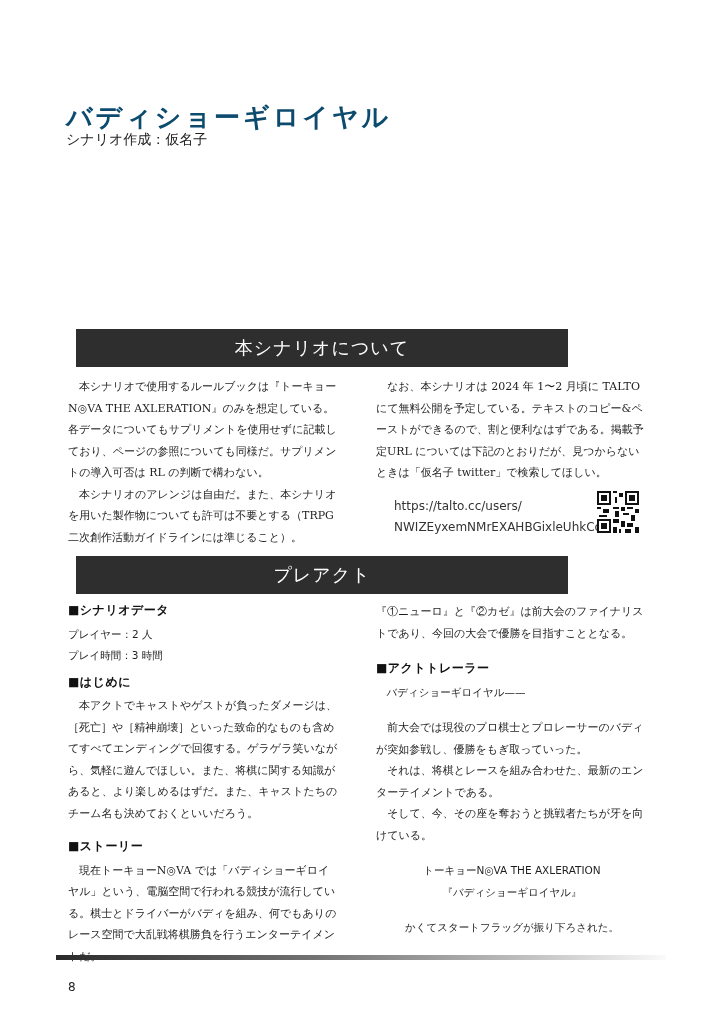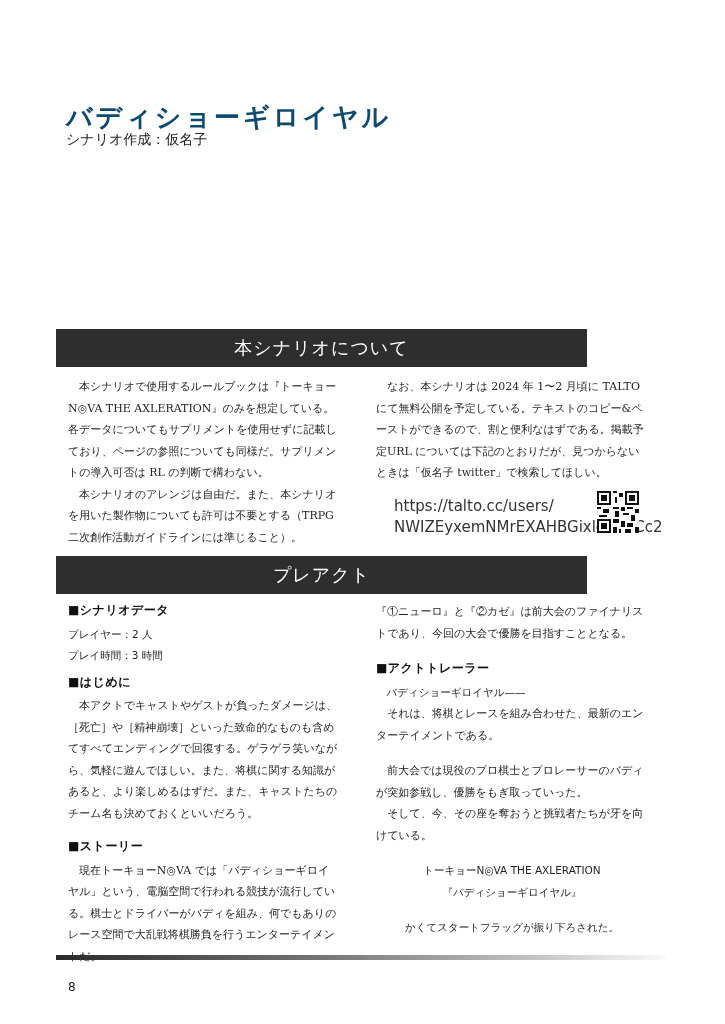--- a/index.html
+++ b/index.html
@@ -2,27 +2,27 @@
 <html><head>
 <meta charset="utf-8">
 <style>
   html, body { margin: 0; padding: 0; background: #ffffff; }
   body { width: 725px; height: 1024px; position: relative; overflow: hidden;
          font-family: "DejaVu Serif", "Liberation Serif", serif; color: #1e1e1e; }
   .title { position: absolute; left: 66px; top: 100px; font-family: "DejaVu Sans", sans-serif;
            font-size: 26px; font-weight: bold; letter-spacing: 3px; color: #0c4a6e; margin: 0; }
   .author { position: absolute; left: 66px; top: 131px; font-family: "DejaVu Sans", sans-serif;
             font-size: 14px; color: #222; }
-  .banner { position: absolute; left: 56px; width: 531px; height: 38px; background: #2d2e2d;
+  .banner { position: absolute; left: 76px; width: 492px; height: 38px; background: #2d2e2d;
             color: #fff; font-family: "DejaVu Sans", sans-serif; font-size: 18px;
             display: flex; align-items: center; justify-content: center; letter-spacing: 1px; }
   .col { position: absolute; font-size: 11px; line-height: 21.5px; }
   .col p { margin: 0; text-indent: 1em; }
   .col p.noind { text-indent: 0; }
-  .url { font-family: "DejaVu Sans", sans-serif; font-size: 15px; line-height: 21px; color: #333; }
+  .url { font-family: "DejaVu Sans", sans-serif; font-size: 12px; line-height: 21px; color: #333; }
   .qr { position: absolute; left: 597px; top: 491px; width: 42px; height: 42px; }
   .h { font-size: 12px; font-weight: bold; margin: 0 0 2px 0; color: #111; letter-spacing: 0.5px; }
   .sans { font-family: "DejaVu Sans", sans-serif; font-size: 10.5px; }
   .center { text-align: center; text-indent: 0 !important; font-family: "DejaVu Sans", sans-serif; font-size: 10.5px; }
   .rule { position: absolute; left: 56px; top: 955px; width: 610px; height: 5px;
           background: linear-gradient(to right, #2a2a2a 0%, #777 45%, #bbb 75%, #fafafa 100%); }
   .pageno { position: absolute; left: 68px; top: 980px; font-family: "DejaVu Sans", sans-serif; font-size: 12px; color: #222; }
 </style>
 </head>
 <body>
@@ -89,22 +89,22 @@
   <div class="h" style="margin-top:5px;">■はじめに</div>
   <p>本アクトでキャストやゲストが負ったダメージは、［死亡］や［精神崩壊］といった致命的なものも含めてすべてエンディングで回復する。ゲラゲラ笑いながら、気軽に遊んでほしい。また、将棋に関する知識があると、より楽しめるはずだ。また、キャストたちのチーム名も決めておくといいだろう。</p>
   <div class="h" style="margin-top:12px;">■ストーリー</div>
   <p>現在トーキョーN◎VA では「バディショーギロイヤル」という、電脳空間で行われる競技が流行している。棋士とドライバーがバディを組み、何でもありのレース空間で大乱戦将棋勝負を行うエンターテイメントだ。</p>
 </div>
 
 <div class="col" style="left:376px; top:601px; width:272px;">
   <p class="noind">『①ニューロ』と『②カゼ』は前大会のファイナリストであり、今回の大会で優勝を目指すこととなる。</p>
   <div class="h" style="margin-top:14px;">■アクトトレーラー</div>
   <p class="sans">バディショーギロイヤル——</p>
+  <p style="margin-top:14px;">前大会では現役のプロ棋士とプロレーサーのバディが突如参戦し、優勝をもぎ取っていった。</p>
   <p>それは、将棋とレースを組み合わせた、最新のエンターテイメントである。</p>
-  <p style="margin-top:14px;">前大会では現役のプロ棋士とプロレーサーのバディが突如参戦し、優勝をもぎ取っていった。</p>
   <p>そして、今、その座を奪おうと挑戦者たちが牙を向けている。</p>
   <p class="center" style="margin-top:14px;">トーキョーN◎VA THE AXLERATION</p>
   <p class="center">『バディショーギロイヤル』</p>
   <p class="center" style="margin-top:14px;">かくてスタートフラッグが振り下ろされた。</p>
 </div>
 
 <div class="rule"></div>
 <div class="pageno">8</div>
 
 </body></html>

